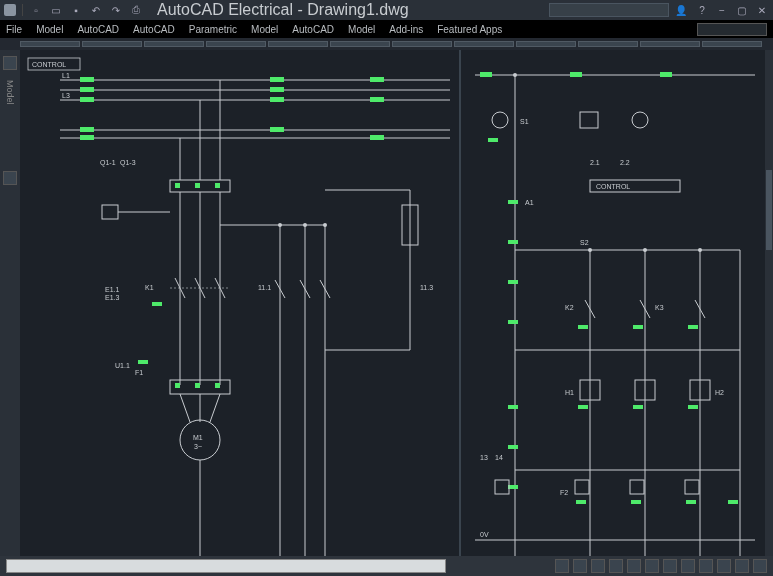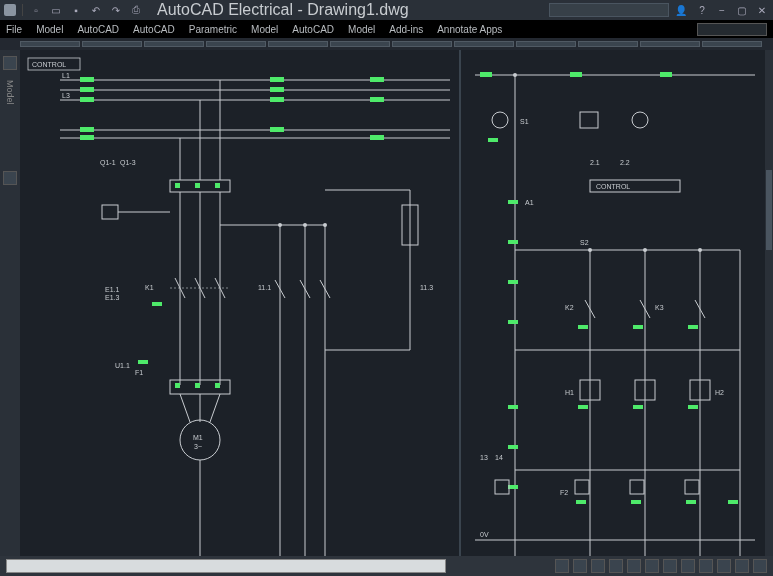--- a/index.html
+++ b/index.html
@@ -64,21 +64,21 @@
 <div class="menubar">
   <span class="menu-item">File</span>
   <span class="menu-item">Model</span>
   <span class="menu-item">AutoCAD</span>
   <span class="menu-item">AutoCAD</span>
   <span class="menu-item">Parametric</span>
   <span class="menu-item">Model</span>
   <span class="menu-item">AutoCAD</span>
   <span class="menu-item">Model</span>
   <span class="menu-item">Add-ins</span>
-  <span class="menu-item">Annotate Apps</span>
+  <span class="menu-item">Featured Apps</span>
   <span style="flex:1"></span>
   <div class="dropdown-box"></div>
 </div>
 
 <div class="ruler-row">
   <div class="ruler-seg"></div>
   <div class="ruler-seg"></div>
   <div class="ruler-seg"></div>
   <div class="ruler-seg"></div>
   <div class="ruler-seg"></div>

